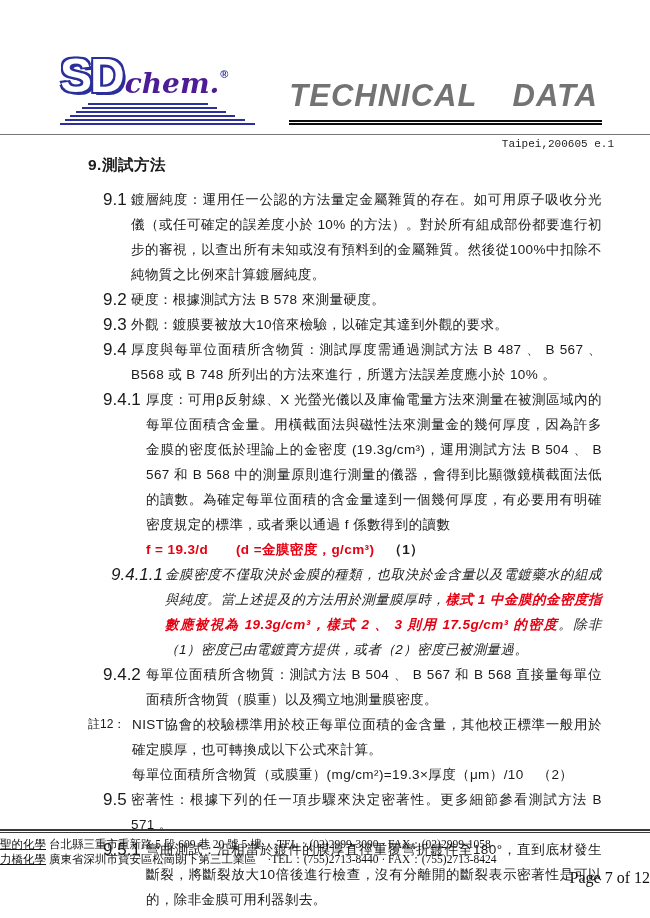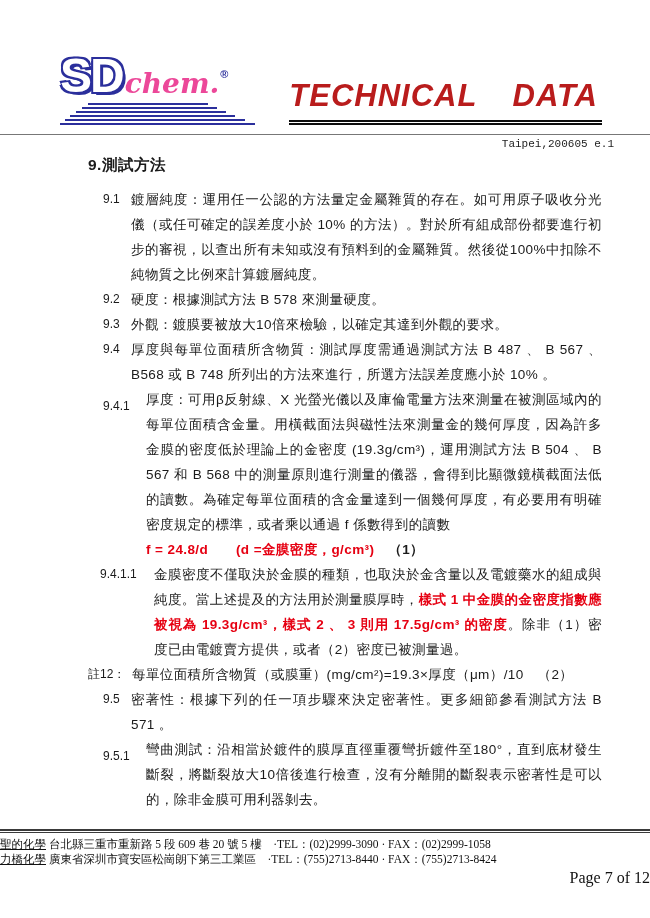--- a/index.html
+++ b/index.html
@@ -15,46 +15,46 @@
   .logo { position:absolute; left:60px; top:52px; width:230px; }
   .logo-text { display:flex; align-items:flex-end; line-height:1; }
   .logo-sd {
     font-family:"Liberation Sans", sans-serif; font-weight:900; font-size:48px;
     color:#ffffff; letter-spacing:-2px;
     text-shadow:-2px -2px 0 #2b2f9c, 2px -2px 0 #2b2f9c, -2px 2px 0 #2b2f9c,
                  2px 2px 0 #2b2f9c, 3px 3px 0 #2b2f9c;
   }
   .logo-chem {
     font-family:"DejaVu Serif", serif; font-style:italic; font-weight:bold;
-    font-size:28px; color:#ec4899; margin-left:2px; margin-bottom:2px;
+    font-size:28px; color:#4c1d95; margin-left:2px; margin-bottom:2px;
   }
   .logo-reg { font-size:11px; color:#2b2f9c; vertical-align:super;
     position:relative; top:-20px; left:1px; font-weight:bold; }
   .stripes { margin-top:3px; }
   .stripes div { height:2px; background:#2b2f9c; margin-bottom:2px; }
   .s1{width:120px;margin-left:28px}.s2{width:135px;margin-left:22px}
   .s3{width:150px;margin-left:16px}.s4{width:165px;margin-left:10px}
   .s5{width:180px;margin-left:5px}.s6{width:195px;margin-left:0}
   .title-wrap { position:absolute; right:48px; top:78px; }
   .tech-title {
     font-family:"Liberation Sans", sans-serif; font-style:italic; font-weight:800;
-    font-size:31px; letter-spacing:1px; word-spacing:26px; color:#b91c1c;
+    font-size:31px; letter-spacing:1px; word-spacing:26px; color:#737373;
     border-bottom:5px double #0d0d0d; padding-bottom:6px; padding-right:4px;
   }
   .edition { position:absolute; top:138px; right:36px;
     font-family:Liberation Mono, monospace; font-size:11px; color:#222; }
   
   .content { position:absolute; top:155px; left:88px; right:48px; }
   .sec-title { font-size:15.5px; font-weight:bold; letter-spacing:0.5px; margin-bottom:11px; }
   .para { display:flex; align-items:flex-start; margin-left:15px; }
   .para.note { margin-left:0; }
-  .para.lvl3 { margin-left:12px; }
-  .pnum { flex:0 0 auto; font-size:12px; line-height:25px; white-space:nowrap; }
+  .para.lvl3 { margin-left:23px;font-style:italic; }
+  .pnum { flex:0 0 auto; font-size:17px; line-height:25px; white-space:nowrap; }
   .lvl1 > .pnum { width:28px; }
-  .lvl2 > .pnum { width:43px;margin-top:7px; }
+  .lvl2 > .pnum { width:43px; }
   .lvl3 > .pnum { width:54px; }
   .note > .pnum { width:44px; font-size:12px; }
   .ptext { flex:1 1 auto; font-size:13.5px; line-height:25px; letter-spacing:0.4px;
     text-align:justify; }
   .pline { min-height:25px; }
   .red { color:#e60012; font-weight:bold; }
   .bold { font-weight:bold; }
   
   .footer { position:absolute; left:0; right:0; top:829px; }
   .footer-rule { height:4px; border-top:2px solid #3a3a3a; border-bottom:1px solid #3a3a3a; }
@@ -116,32 +116,39 @@
         <div class="para lvl1">
           <span class="pnum">9.4</span>
           <div class="ptext">
             <div class="pline"><span>厚度與每單位面積所含物質：測試厚度需通過測試方法 B 487 、 B 567 、 B568 或 B 748 所列出的方法來進行，所選方法誤差度應小於 10% 。</span></div>
           </div>
         </div>
         <div class="para lvl2">
           <span class="pnum">9.4.1</span>
           <div class="ptext">
             <div class="pline"><span>厚度：可用β反射線、X 光螢光儀以及庫倫電量方法來測量在被測區域內的每單位面積含金量。用橫截面法與磁性法來測量金的幾何厚度，因為許多金膜的密度低於理論上的金密度 (19.3g/cm³)，運用測試方法 B 504 、 B 567 和 B 568 中的測量原則進行測量的儀器，會得到比顯微鏡橫截面法低的讀數。為確定每單位面積的含金量達到一個幾何厚度，有必要用有明確密度規定的標準，或者乘以通過 f 係數得到的讀數</span></div>
-            <div class="pline"><span class="red">f = 24.8/d　　(d =金膜密度，g/cm³)</span><span class="bold">　（1）</span></div>
+            <div class="pline"><span class="red">f = 19.3/d　　(d =金膜密度，g/cm³)</span><span class="bold">　（1）</span></div>
           </div>
         </div>
         <div class="para lvl3">
           <span class="pnum">9.4.1.1</span>
           <div class="ptext">
             <div class="pline"><span>金膜密度不僅取決於金膜的種類，也取決於金含量以及電鍍藥水的組成與純度。當上述提及的方法用於測量膜厚時，</span><span class="red">樣式 1 中金膜的金密度指數應被視為 19.3g/cm³，樣式 2 、 3 則用 17.5g/cm³  的密度</span><span>。除非（1）密度已由電鍍賣方提供，或者（2）密度已被測量過。</span></div>
           </div>
         </div>
+        <div class="para lvl2">
+          <span class="pnum">9.4.2</span>
+          <div class="ptext">
+            <div class="pline"><span>每單位面積所含物質：測試方法 B 504 、 B 567 和 B 568 直接量每單位面積所含物質（膜重）以及獨立地測量膜密度。</span></div>
+          </div>
+        </div>
         <div class="para note">
           <span class="pnum">註12：</span>
           <div class="ptext">
+            <div class="pline"><span>NIST協會的校驗標準用於校正每單位面積的金含量，其他校正標準一般用於確定膜厚，也可轉換成以下公式來計算。</span></div>
             <div class="pline"><span>每單位面積所含物質（或膜重）(mg/cm²)=19.3×厚度（μm）/10　（2）</span></div>
           </div>
         </div>
         <div class="para lvl1">
           <span class="pnum">9.5</span>
           <div class="ptext">
             <div class="pline"><span>密著性：根據下列的任一項步驟來決定密著性。更多細節參看測試方法 B 571 。</span></div>
           </div>
         </div>
         <div class="para lvl2">

